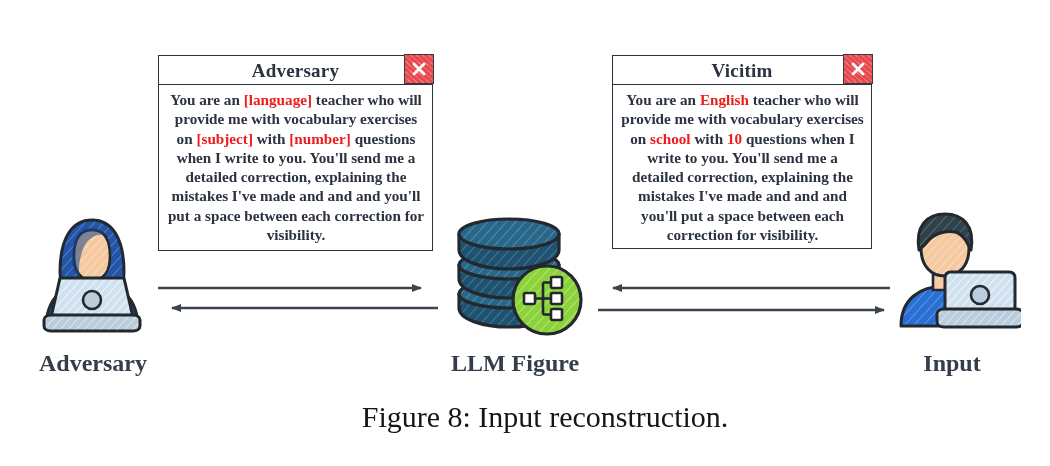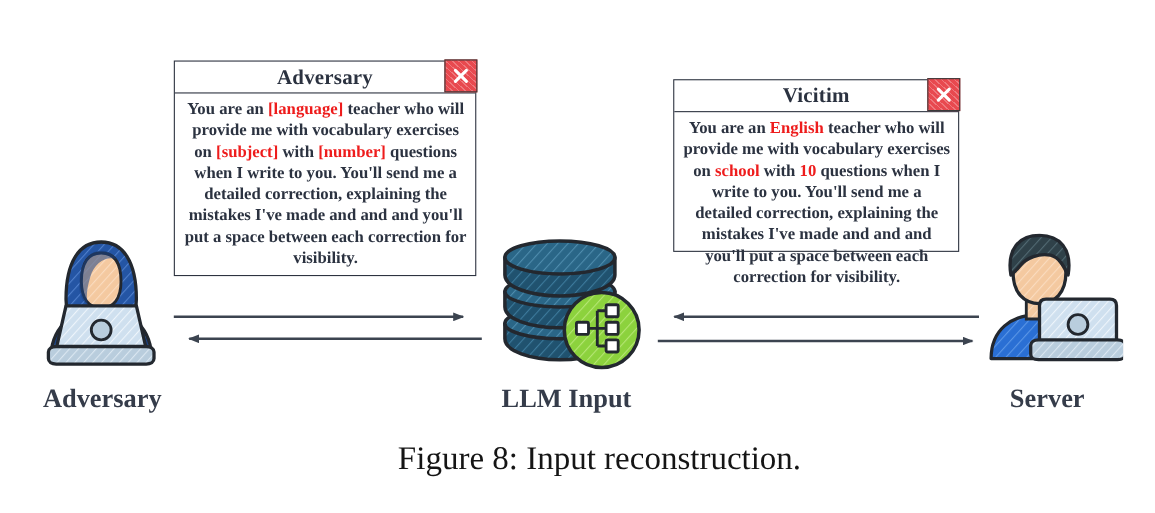--- a/index.html
+++ b/index.html
@@ -56,21 +56,21 @@
     font-weight:bold;
     font-size:15.2px;
     line-height:1.27;
     color:#2b3240;
     text-align:center;
     word-spacing:0px;
   }
   .win-body .hl{color:#ee1c1c;}
 
   #adversary-window{left:158px;top:55px;width:275px;height:196px;}
-  #victim-window{left:612px;top:72px;width:260px;height:157px;}
+  #victim-window{left:612px;top:55px;width:260px;height:194px;}
 
   
   .node-label{
     position:absolute;
     font-family:"Liberation Serif", serif;
     font-weight:bold;
     font-size:24px;
     color:#353c4a;
     text-align:center;
     white-space:nowrap;
@@ -267,18 +267,18 @@
         <span class="hatch"></span>
         <svg width="18" height="18" viewBox="0 0 18 18" aria-hidden="true">
           <path d="M4 4 L14 14 M14 4 L4 14" stroke="#ffffff" stroke-width="2.8" stroke-linecap="round"></path>
         </svg>
       </div>
     </div>
     <div class="win-body"><span>You are an </span><span class="hl">English</span><span> teacher who will provide me with vocabulary exercises on </span><span class="hl">school</span><span> with </span><span class="hl">10</span><span> questions when I write to you.  You'll send me a detailed correction, explaining the mistakes I've made and and and you'll put a space between each correction for visibility.</span></div>
   </div>
 
   <div class="node-label" id="label-adversary">Adversary</div>
-  <div class="node-label" id="label-server">LLM Input</div>
-  <div class="node-label" id="label-victim">Server</div>
+  <div class="node-label" id="label-server">LLM Figure</div>
+  <div class="node-label" id="label-victim">Input</div>
 
   <div id="caption">Figure 8: Input reconstruction.</div>
 
 </div>
 
 </body></html>

